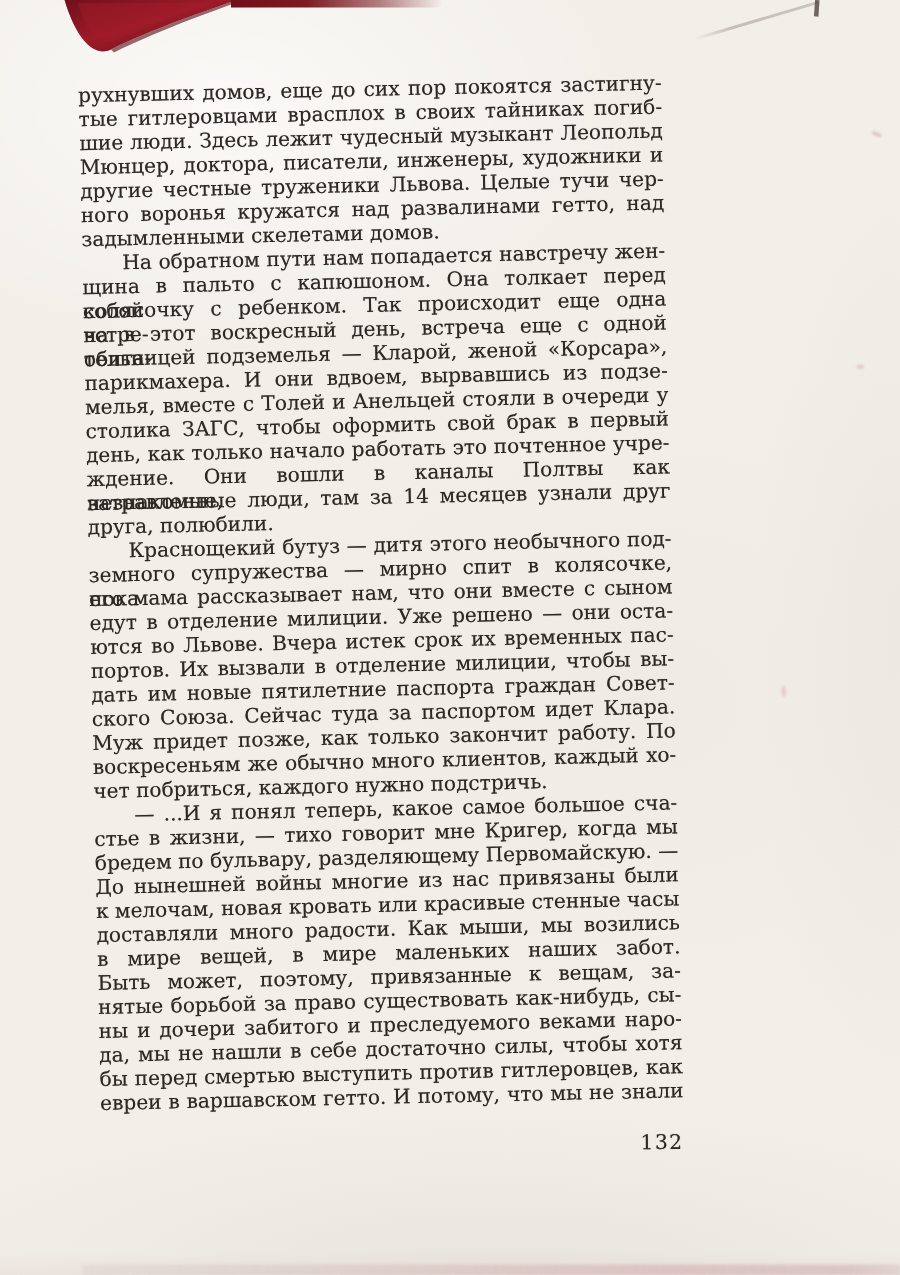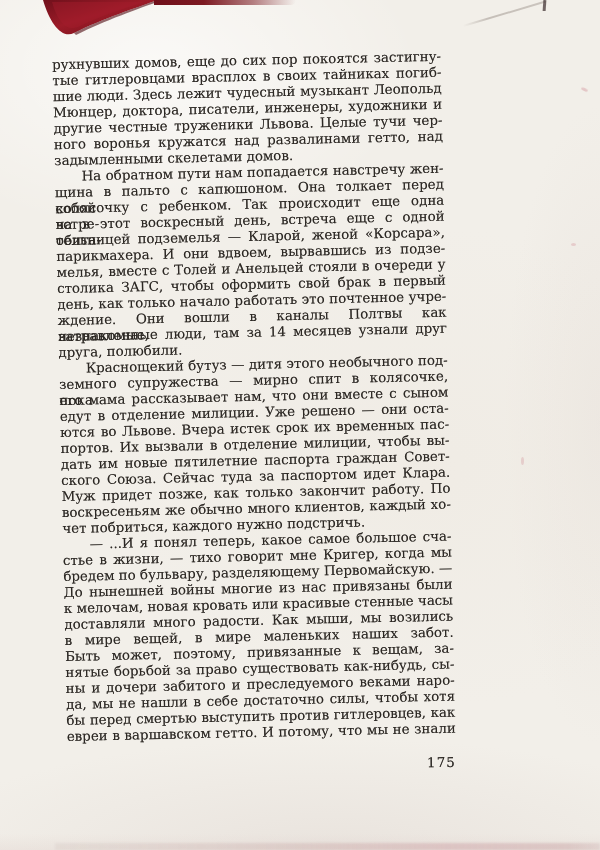--- a/index.html
+++ b/index.html
@@ -133,21 +133,21 @@
       <div class="line">доставляли много радости. Как мыши, мы возились</div>
       <div class="line">в мире вещей, в мире маленьких наших забот.</div>
       <div class="line">Быть может, поэтому, привязанные к вещам, за-</div>
       <div class="line">нятые борьбой за право существовать как-нибудь, сы-</div>
       <div class="line">ны и дочери забитого и преследуемого веками наро-</div>
       <div class="line">да, мы не нашли в себе достаточно силы, чтобы хотя</div>
       <div class="line">бы перед смертью выступить против гитлеровцев, как</div>
       <div class="line">евреи в варшавском гетто. И потому, что мы не знали</div>
     </div>
 
-  <div class="page-number">175</div>
+  <div class="page-number">132</div>
 
   <div class="speck s1"></div>
   <div class="speck s2"></div>
   <div class="speck s3"></div>
 
   <div class="bottom-haze"></div>
   <div class="bottom-shadow"></div>
 </div>
 
 </body></html>

